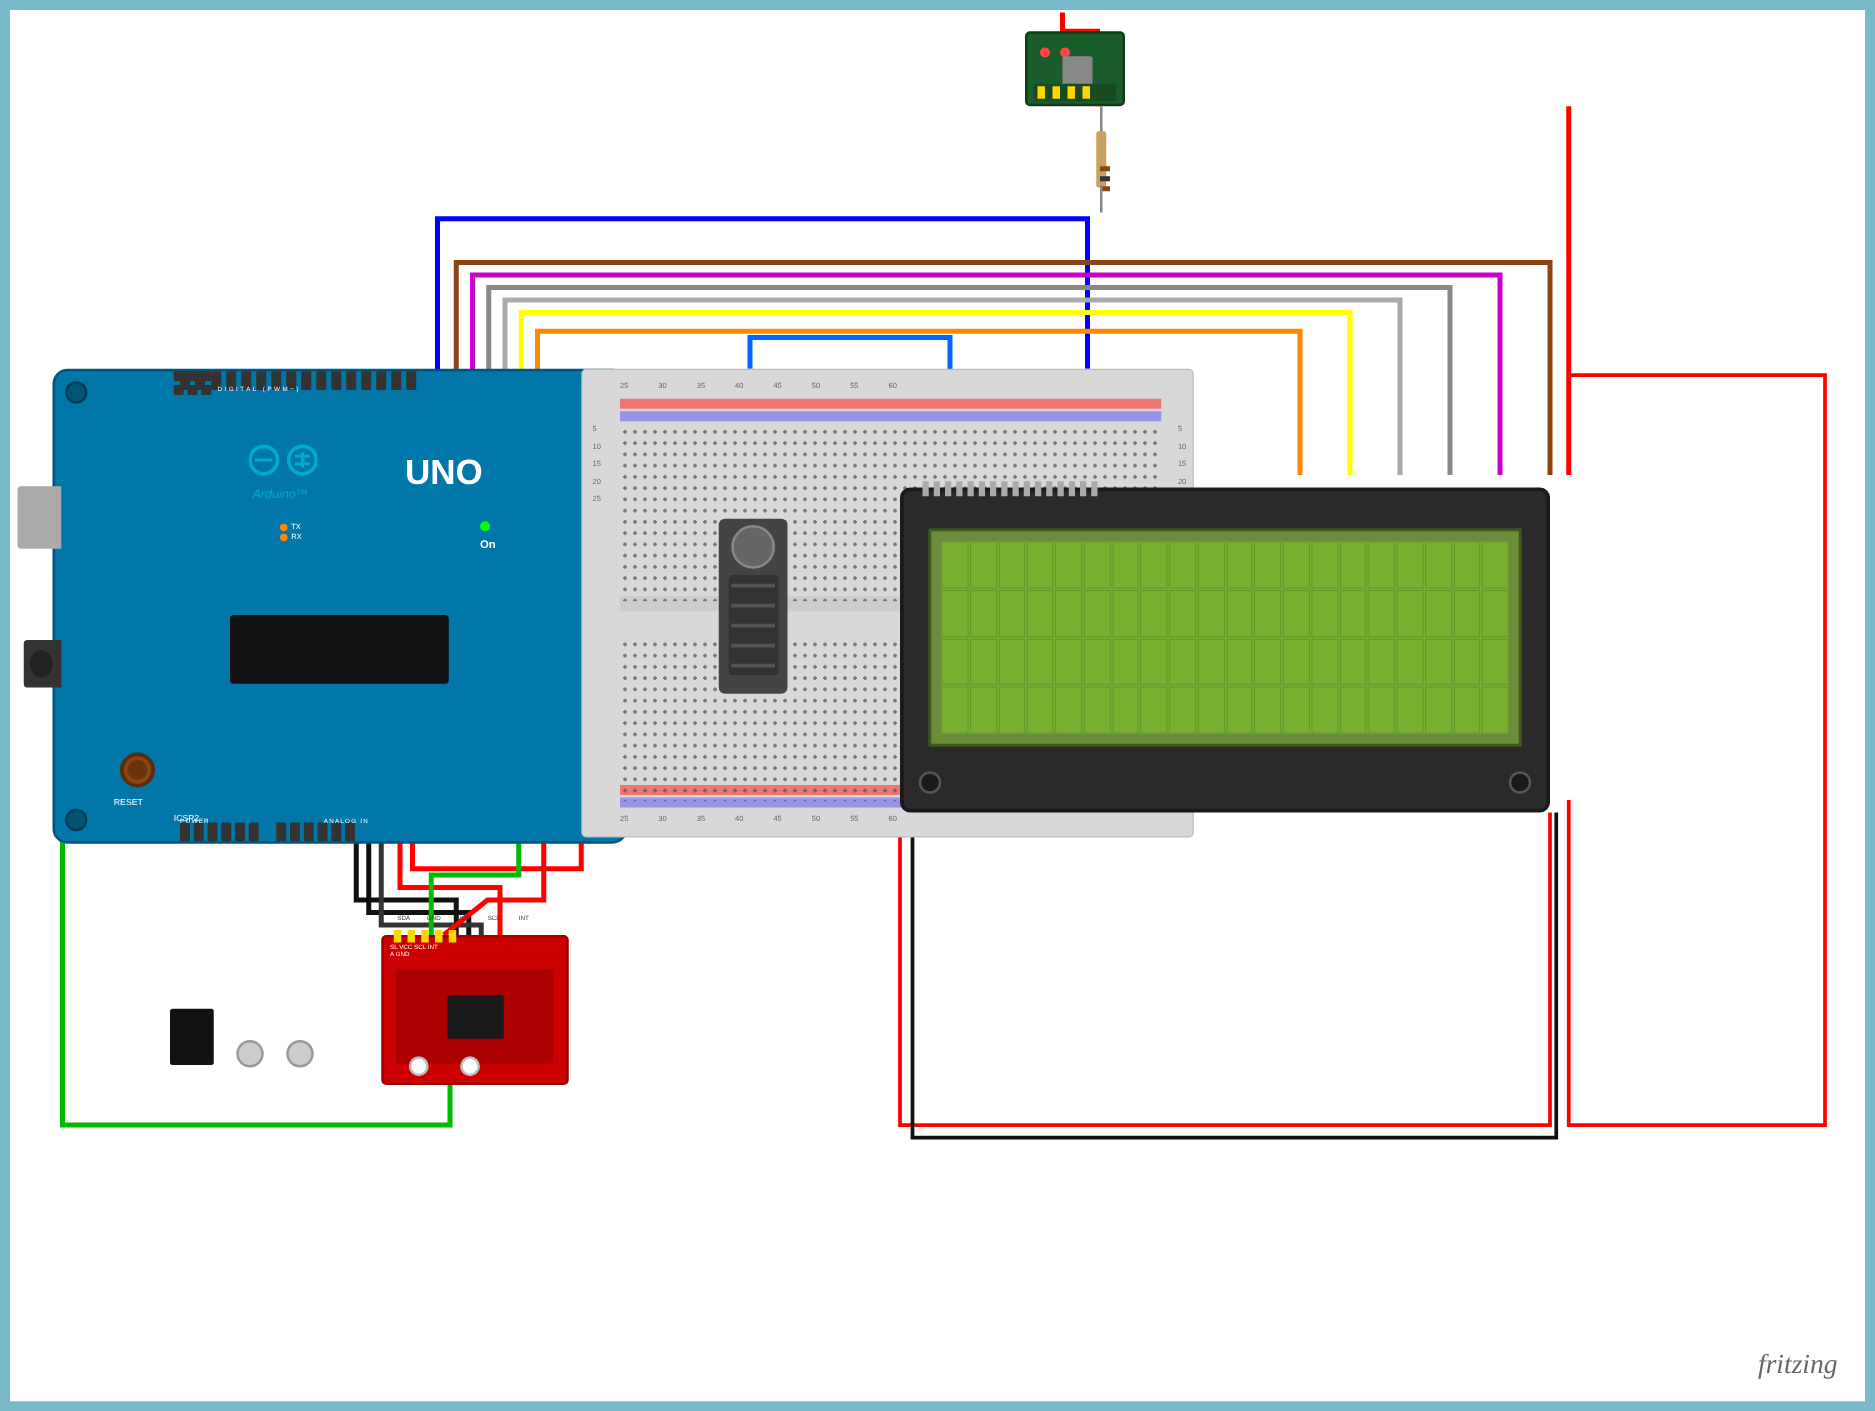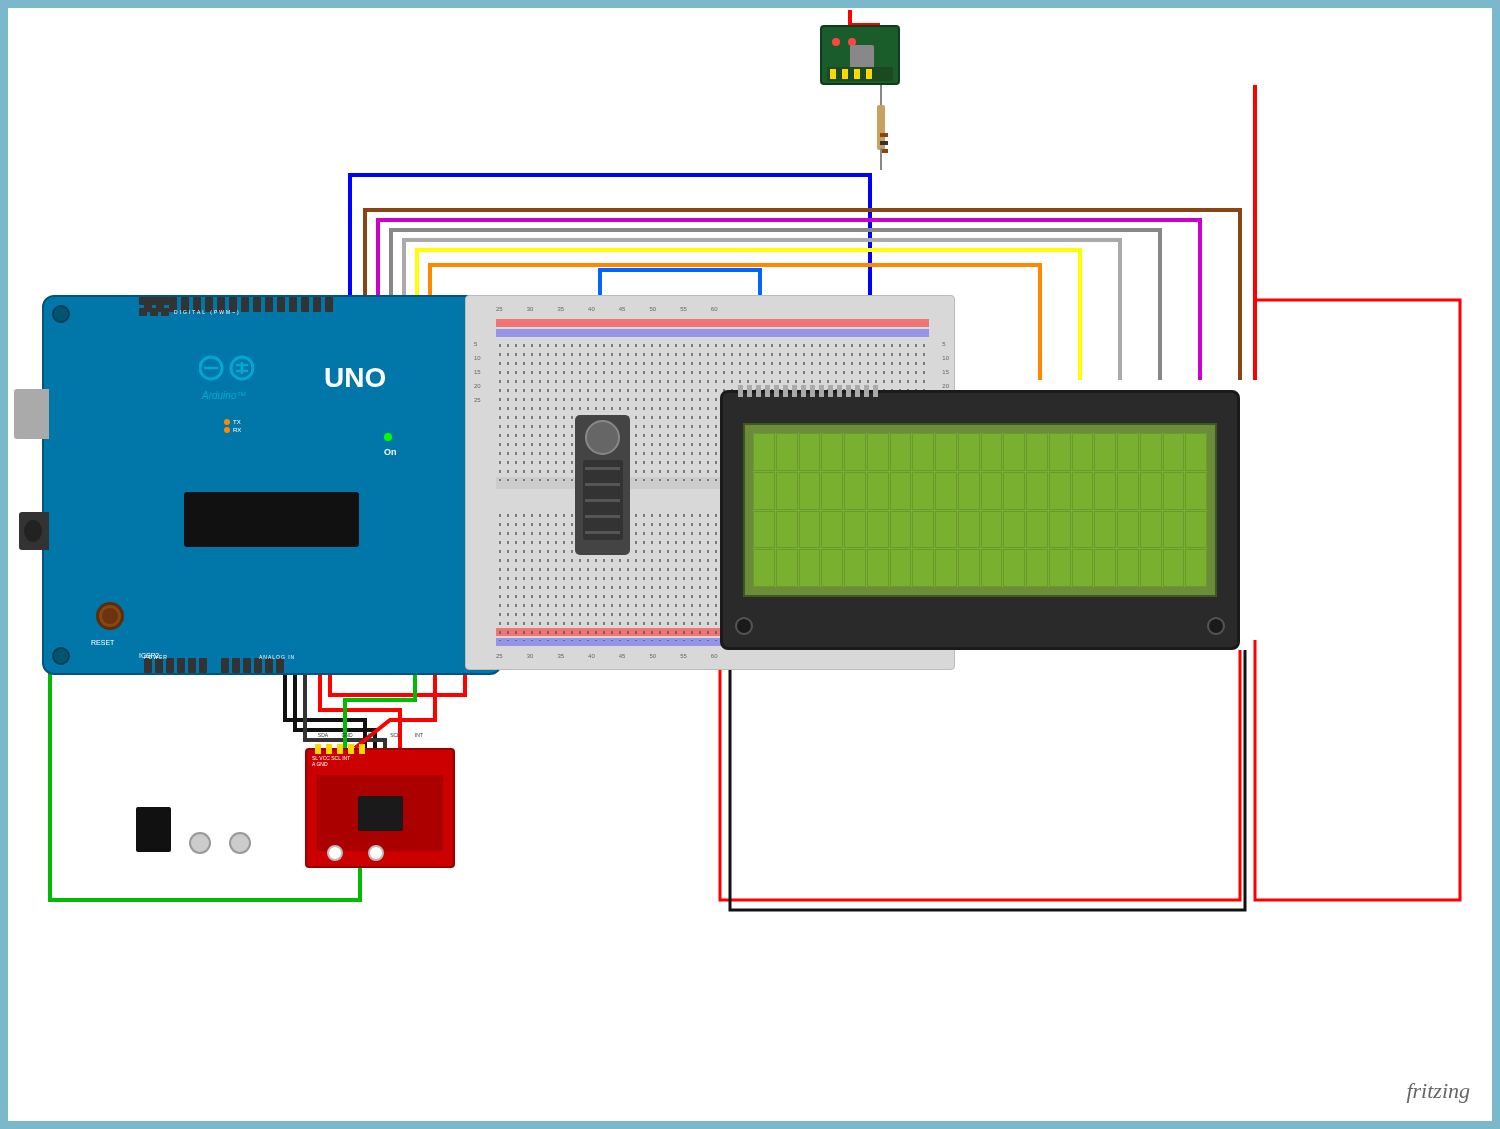--- a/index.html
+++ b/index.html
@@ -520,21 +520,21 @@
       <div style="display:flex;gap:3px;align-items:center;">
         <div style="width:6px;height:6px;background:#ff8800;border-radius:50%;"></div>
         <span style="color:white;font-size:6px;">TX</span>
       </div>
       <div style="display:flex;gap:3px;align-items:center;">
         <div style="width:6px;height:6px;background:#ff8800;border-radius:50%;"></div>
         <span style="color:white;font-size:6px;">RX</span>
       </div>
     </div>
 
-    <div style="position:absolute;left:340px;top:136px;">
+    <div style="position:absolute;left:340px;top:120px;">
       <div style="width:8px;height:8px;background:#00ff00;border-radius:50%;"></div>
       <span style="color:white;font-size:9px;font-weight:bold;">On</span>
     </div>
 
     <div class="arduino-chip"></div>
 
     <div class="voltage-reg"></div>
 
     <div class="cap1"></div>
     <div class="cap2"></div>

